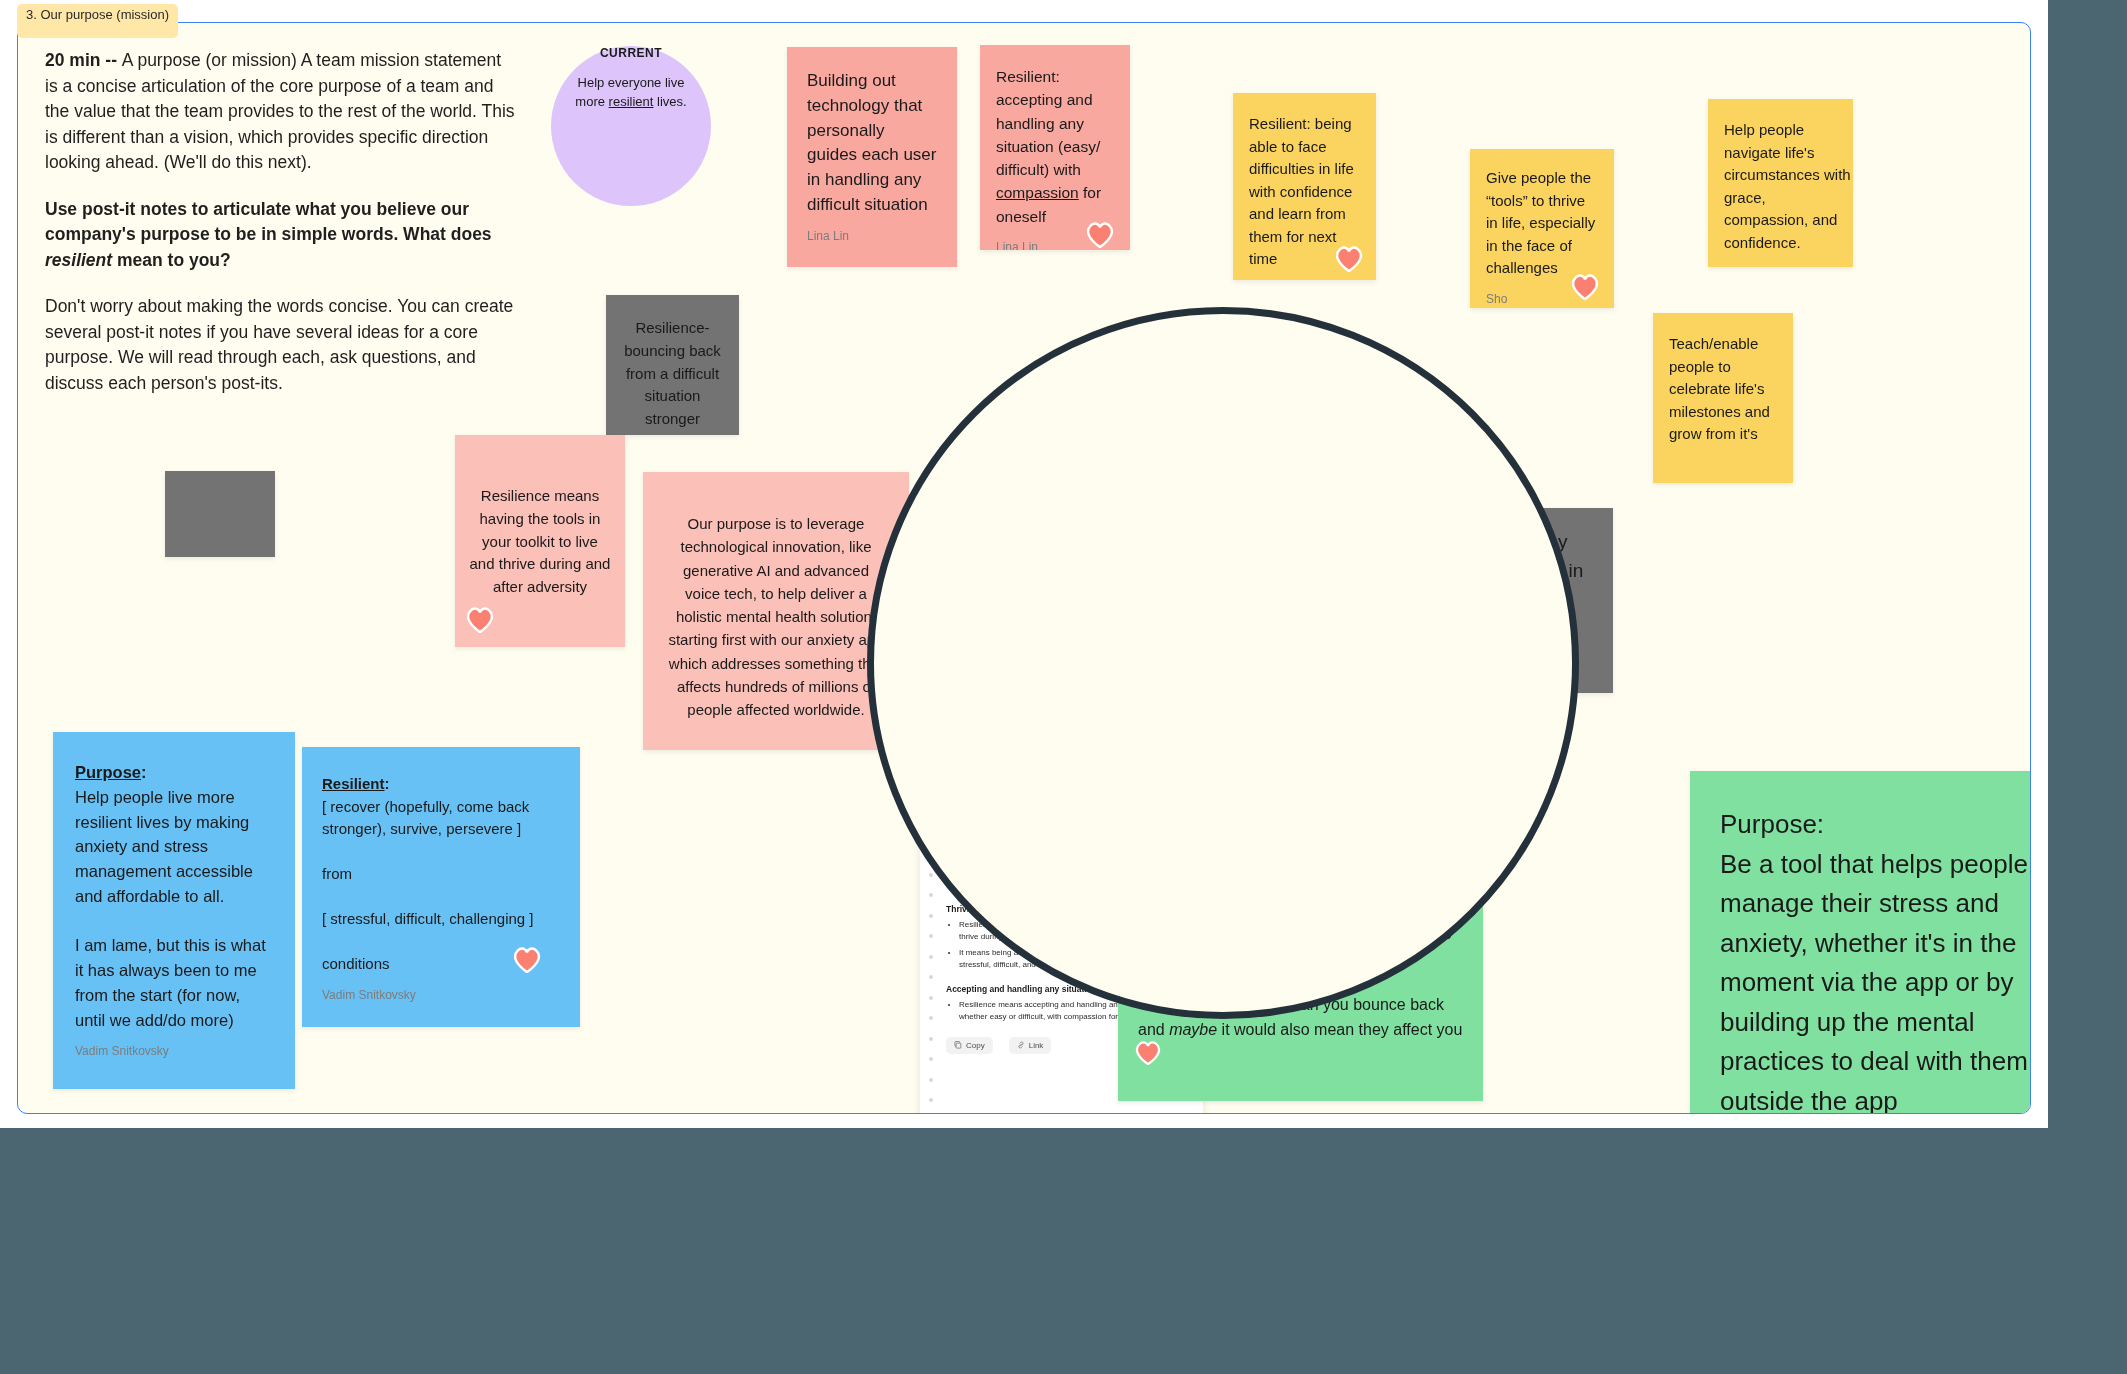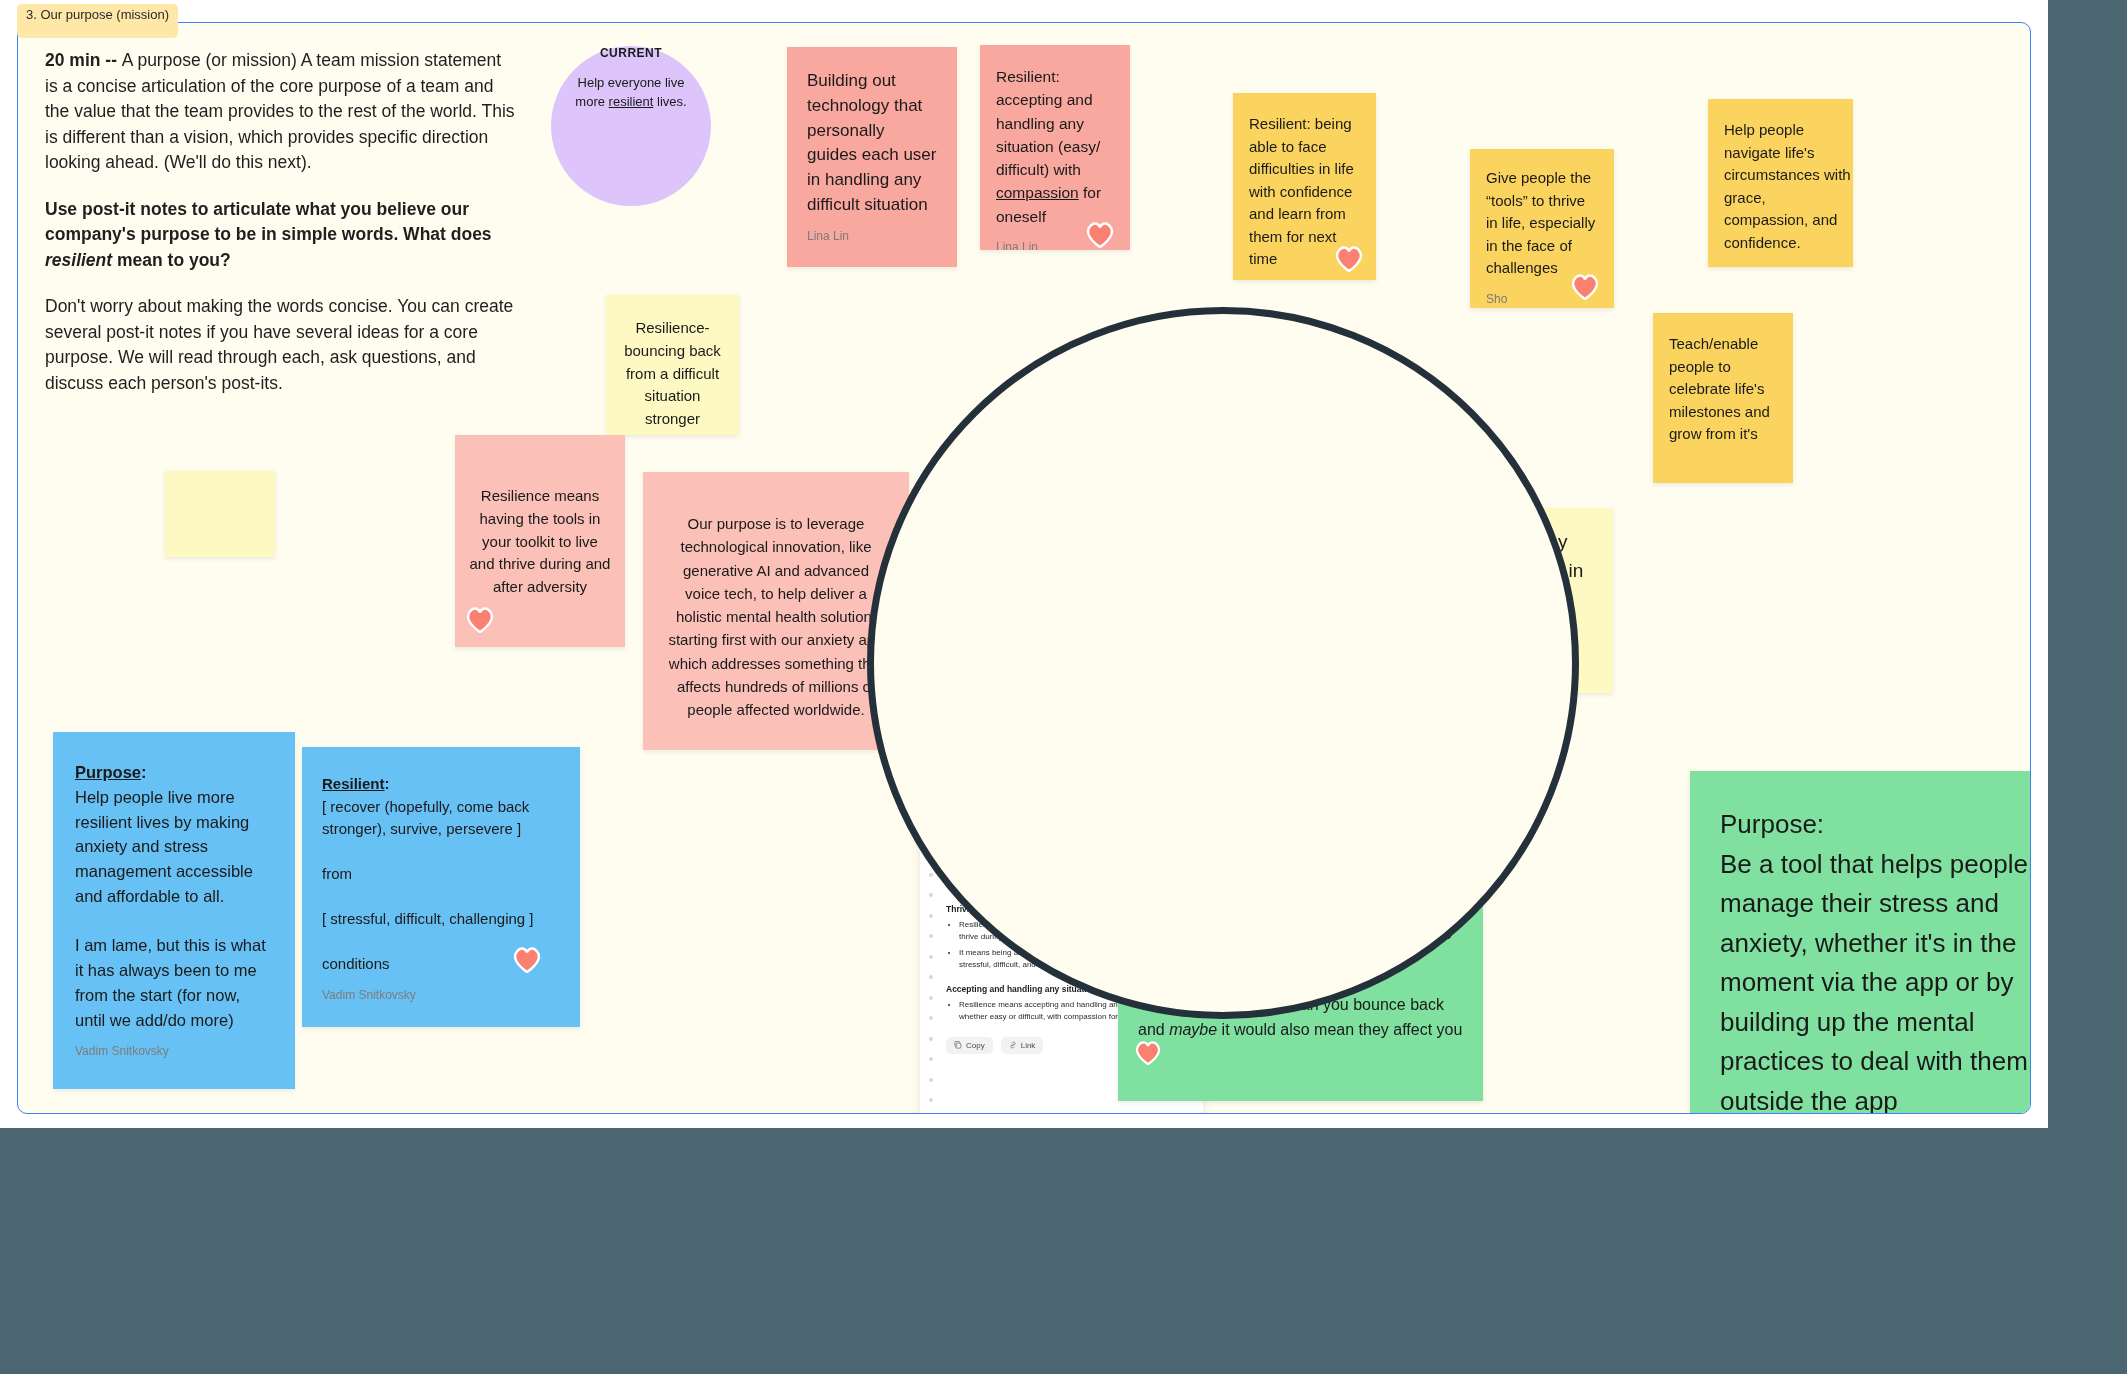--- a/index.html
+++ b/index.html
@@ -81,21 +81,21 @@
     color: #7c7c7c;
     font-size: 12px;
     margin-top: 10px;
   }
   .u { text-decoration: underline; }
   .note-pink   { background: #f9a8a0; }
   .note-pink2  { background: #fbc0b8; }
   .note-yellow { background: #fbd45f; }
   .note-blue   { background: #68c1f5; }
   .note-green  { background: #7fe0a0; }
-  .note-purple { background: #fef9c3; }
+  .note-purple { background: #737373; }
 
   
   .circle-note {
     position: absolute;
     border-radius: 50%;
     background: #ddc4fb;
     display: flex;
     flex-direction: column;
     align-items: center;
     justify-content: flex-start;
@@ -145,21 +145,21 @@
     font-family: "Liberation Mono", monospace;
     font-size: 7.5px;
     color: #8d8d8d;
     letter-spacing: .4px;
     margin-bottom: 5px;
   }
   .ai-title { font-size: 14px; font-weight: 700; margin-bottom: 16px; }
   .ai-h { font-size: 8.5px; font-weight: 700; margin: 0 0 5px 0; }
   .ai-card ul { margin: 0 0 13px 0; padding-left: 13px; }
   .ai-card li { font-size: 8px; line-height: 1.52; margin-bottom: 4px; color: #2b2b2b; }
-  .ai-actions { display: flex; gap: 8px; margin-top: 10px; }
+  .ai-actions { display: flex; gap: 16px; margin-top: 10px; }
   .ai-btn {
     display: inline-flex; align-items: center; gap: 4px;
     background: #f2f2f2; border-radius: 5px;
     font-size: 8px; color: #4a4a4a;
     padding: 4px 8px;
   }
 
   
   .lens {
     position: absolute;

